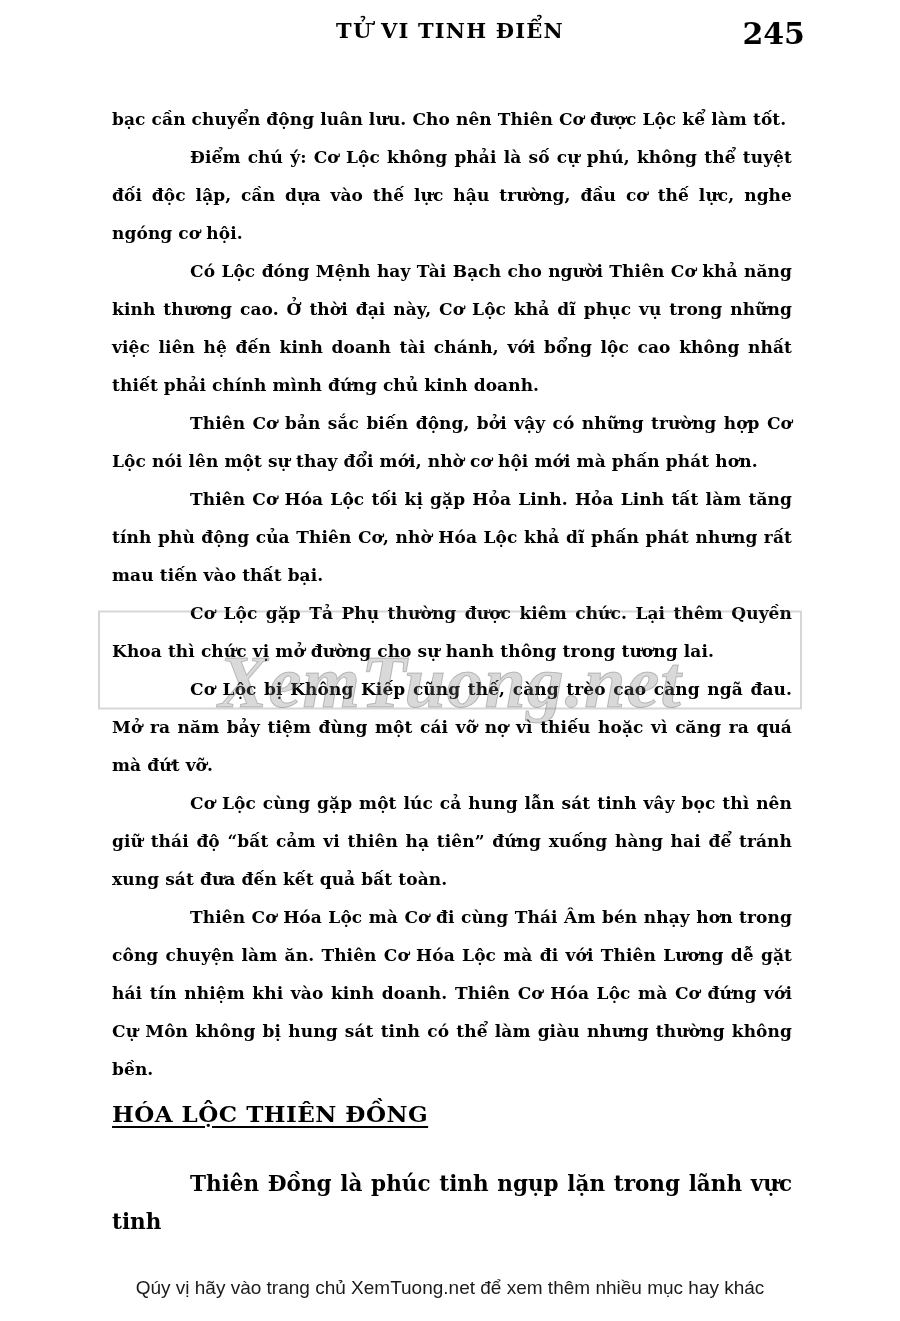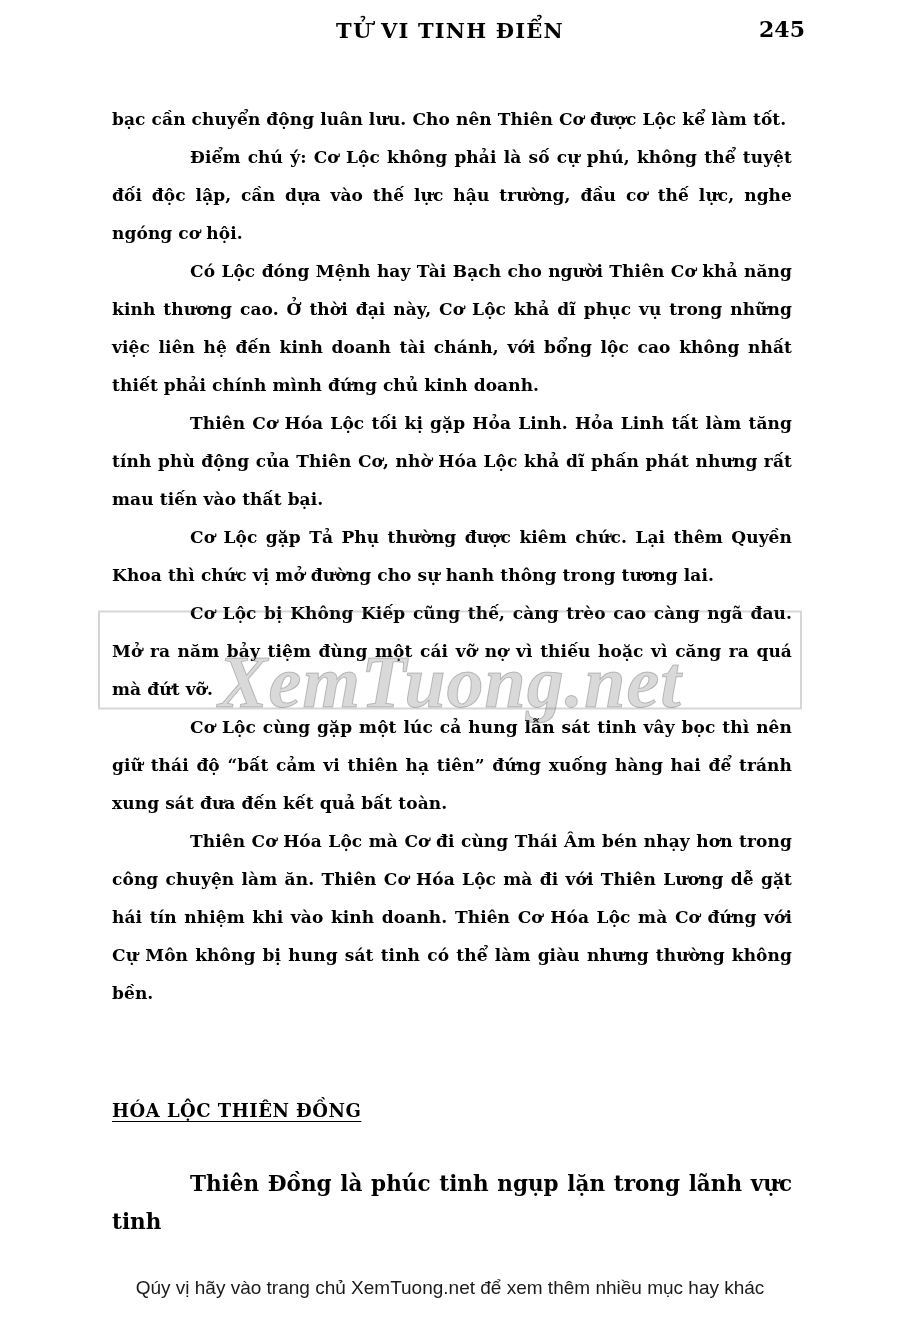--- a/index.html
+++ b/index.html
@@ -39,21 +39,21 @@
     font-family: "DejaVu Serif", serif;
     font-size: 21px;
     letter-spacing: 1.2px;
     font-weight: 700;
   }
   .header-pageno {
     position: absolute;
     right: 95px;
     top: -2px;
     font-family: "DejaVu Serif", serif;
-    font-size: 22px;
+    font-size: 30px;
     font-weight: 700;
   }
 
   
   .textblock {
     position: absolute;
     left: 112px;
     top: 100px;
     width: 680px;
   }
@@ -73,21 +73,21 @@
   .para + .para {
     margin-top: 0px;
   }
 
   
   .section-heading {
     position: absolute;
     left: 112px;
     top: 1100px;
     font-family: "DejaVu Serif", serif;
-    font-size: 18px;
+    font-size: 23px;
     font-weight: 700;
     text-decoration: underline;
     text-underline-offset: 4px;
     letter-spacing: 0.5px;
   }
   .section-para {
     position: absolute;
     left: 112px;
     top: 1165px;
     width: 680px;
@@ -146,20 +146,21 @@
 
   <div class="header">
     <div class="header-title">TỬ VI TINH ĐIỂN</div>
     <div class="header-pageno">245</div>
   </div>
 
   <div class="textblock">
     <p class="para">bạc cần chuyển động luân lưu. Cho nên Thiên Cơ được Lộc kể làm tốt.</p>
     <p class="para indent">Điểm chú ý: Cơ Lộc không phải là số cự phú, không thể tuyệt đối độc lập, cần dựa vào thế lực hậu trường, đầu cơ thế lực, nghe ngóng cơ hội.</p>
     <p class="para indent">Có Lộc đóng Mệnh hay Tài Bạch cho người Thiên Cơ khả năng kinh thương cao. Ở thời đại này, Cơ Lộc khả dĩ phục vụ trong những việc liên hệ đến kinh doanh tài chánh, với bổng lộc cao không nhất thiết phải chính mình đứng chủ kinh doanh.</p>
+    <p class="para indent">Thiên Cơ bản sắc biến động, bởi vậy có những trường hợp Cơ Lộc nói lên một sự thay đổi mới, nhờ cơ hội mới mà phấn phát hơn.</p>
     <p class="para indent">Thiên Cơ Hóa Lộc tối kị gặp Hỏa Linh. Hỏa Linh tất làm tăng tính phù động của Thiên Cơ, nhờ Hóa Lộc khả dĩ phấn phát nhưng rất mau tiến vào thất bại.</p>
     <p class="para indent">Cơ Lộc gặp Tả Phụ thường được kiêm chức. Lại thêm Quyền Khoa thì chức vị mở đường cho sự hanh thông trong tương lai.</p>
     <p class="para indent">Cơ Lộc bị Không Kiếp cũng thế, càng trèo cao càng ngã đau. Mở ra năm bảy tiệm đùng một cái vỡ nợ vì thiếu hoặc vì căng ra quá mà đứt vỡ.</p>
     <p class="para indent">Cơ Lộc cùng gặp một lúc cả hung lẫn sát tinh vây bọc thì nên giữ thái độ “bất cảm vi thiên hạ tiên” đứng xuống hàng hai để tránh xung sát đưa đến kết quả bất toàn.</p>
     <p class="para indent">Thiên Cơ Hóa Lộc mà Cơ đi cùng Thái Âm bén nhạy hơn trong công chuyện làm ăn. Thiên Cơ Hóa Lộc mà đi với Thiên Lương dễ gặt hái tín nhiệm khi vào kinh doanh. Thiên Cơ Hóa Lộc mà Cơ đứng với Cự Môn không bị hung sát tinh có thể làm giàu nhưng thường không bền.</p>
   </div>
 
   <div class="section-heading">HÓA LỘC THIÊN ĐỒNG</div>
   <div class="section-para">Thiên Đồng là phúc tinh ngụp lặn trong lãnh vực tinh</div>
 

